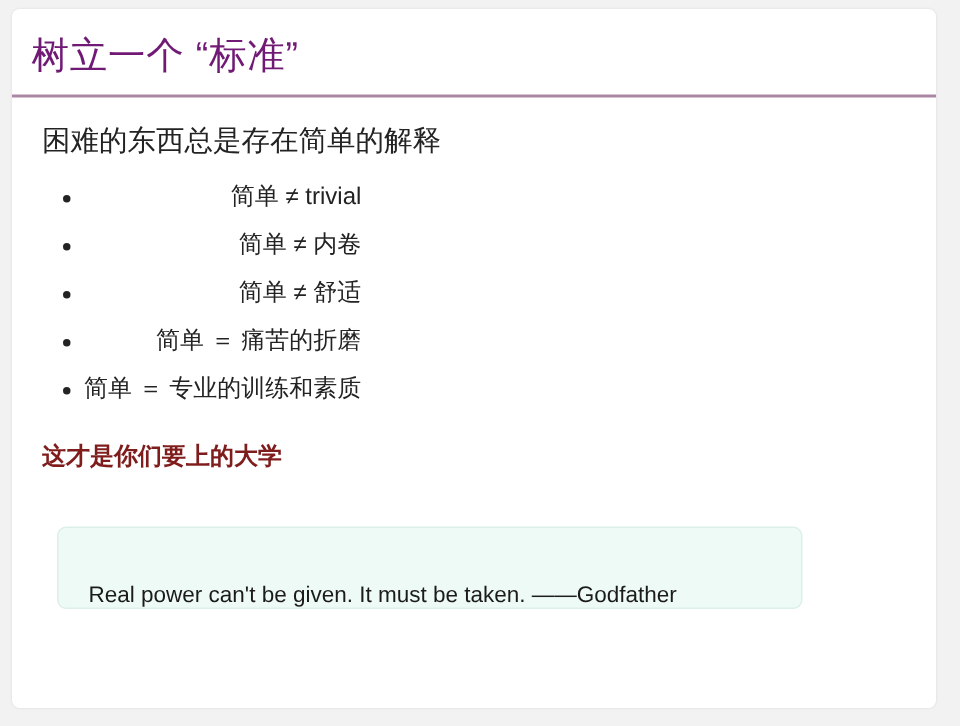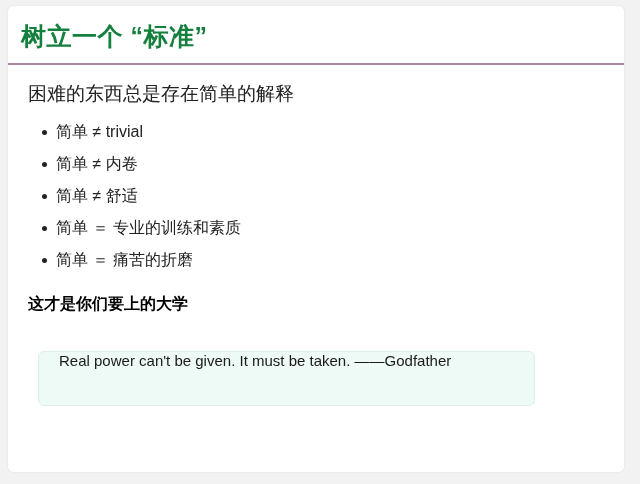--- a/index.html
+++ b/index.html
@@ -23,22 +23,22 @@
     border-radius: 5px;
     box-shadow: 0 0 2px rgba(0,0,0,0.10);
     box-sizing: border-box;
     overflow: hidden;
   }
   .slide-title {
     position: absolute;
     left: 13px;
     top: 14px;
     font-size: 25px;
-    font-weight: 700;
-    color: #15803d;
+    font-weight: 400;
+    color: #701a75;
     letter-spacing: 0.5px;
     white-space: nowrap;
   }
   .title-rule {
     position: absolute;
     left: 0px;
     top: 57px;
     width: 616px;
     height: 2px;
     background: #ab87a5;
@@ -51,20 +51,21 @@
     color: #232323;
     white-space: nowrap;
   }
   .bullet-list {
     position: absolute;
     left: 20px;
     top: 110px;
     margin: 0;
     padding: 0;
     list-style: none;
+    text-align: right;
   }
   .bullet-item {
     position: relative;
     height: 32px;
     line-height: 32px;
     padding-left: 28px;
     font-size: 16px;
     color: #232323;
     white-space: nowrap;
   }
@@ -76,35 +77,35 @@
     height: 5px;
     background: #232323;
     border-radius: 50%;
   }
   .emphasis-line {
     position: absolute;
     left: 20px;
     top: 288px;
     font-size: 16px;
     font-weight: 700;
-    color: #000000;
+    color: #7f1d1d;
     white-space: nowrap;
   }
   .quote-box {
     position: absolute;
     left: 30px;
     top: 345px;
     width: 497px;
     height: 55px;
     background: #eefaf6;
     border: 1px solid #dcefe9;
     border-radius: 6px;
     box-sizing: border-box;
     display: flex;
-    align-items: flex-start;
+    align-items: flex-end;
   }
   .quote-text {
     padding-left: 20px;
     font-size: 15px;
     color: #1b1b1b;
     white-space: nowrap;
   }
 </style>
 </head>
 <body>
@@ -125,25 +126,25 @@
     <li class="bullet-item">
       <span class="bullet-dot"></span>
       <span>简单 ≠ 内卷</span>
     </li>
     <li class="bullet-item">
       <span class="bullet-dot"></span>
       <span>简单 ≠ 舒适</span>
     </li>
     <li class="bullet-item">
       <span class="bullet-dot"></span>
-      <span>简单 ＝ 专业的训练和素质</span>
+      <span>简单 ＝ 痛苦的折磨</span>
     </li>
     <li class="bullet-item">
       <span class="bullet-dot"></span>
-      <span>简单 ＝ 痛苦的折磨</span>
+      <span>简单 ＝ 专业的训练和素质</span>
     </li>
   </ul>
 
   <div class="emphasis-line">这才是你们要上的大学</div>
 
   <div class="quote-box">
     <span class="quote-text">Real power can't be given. It must be taken. ——Godfather</span>
   </div>
 
 </div>

